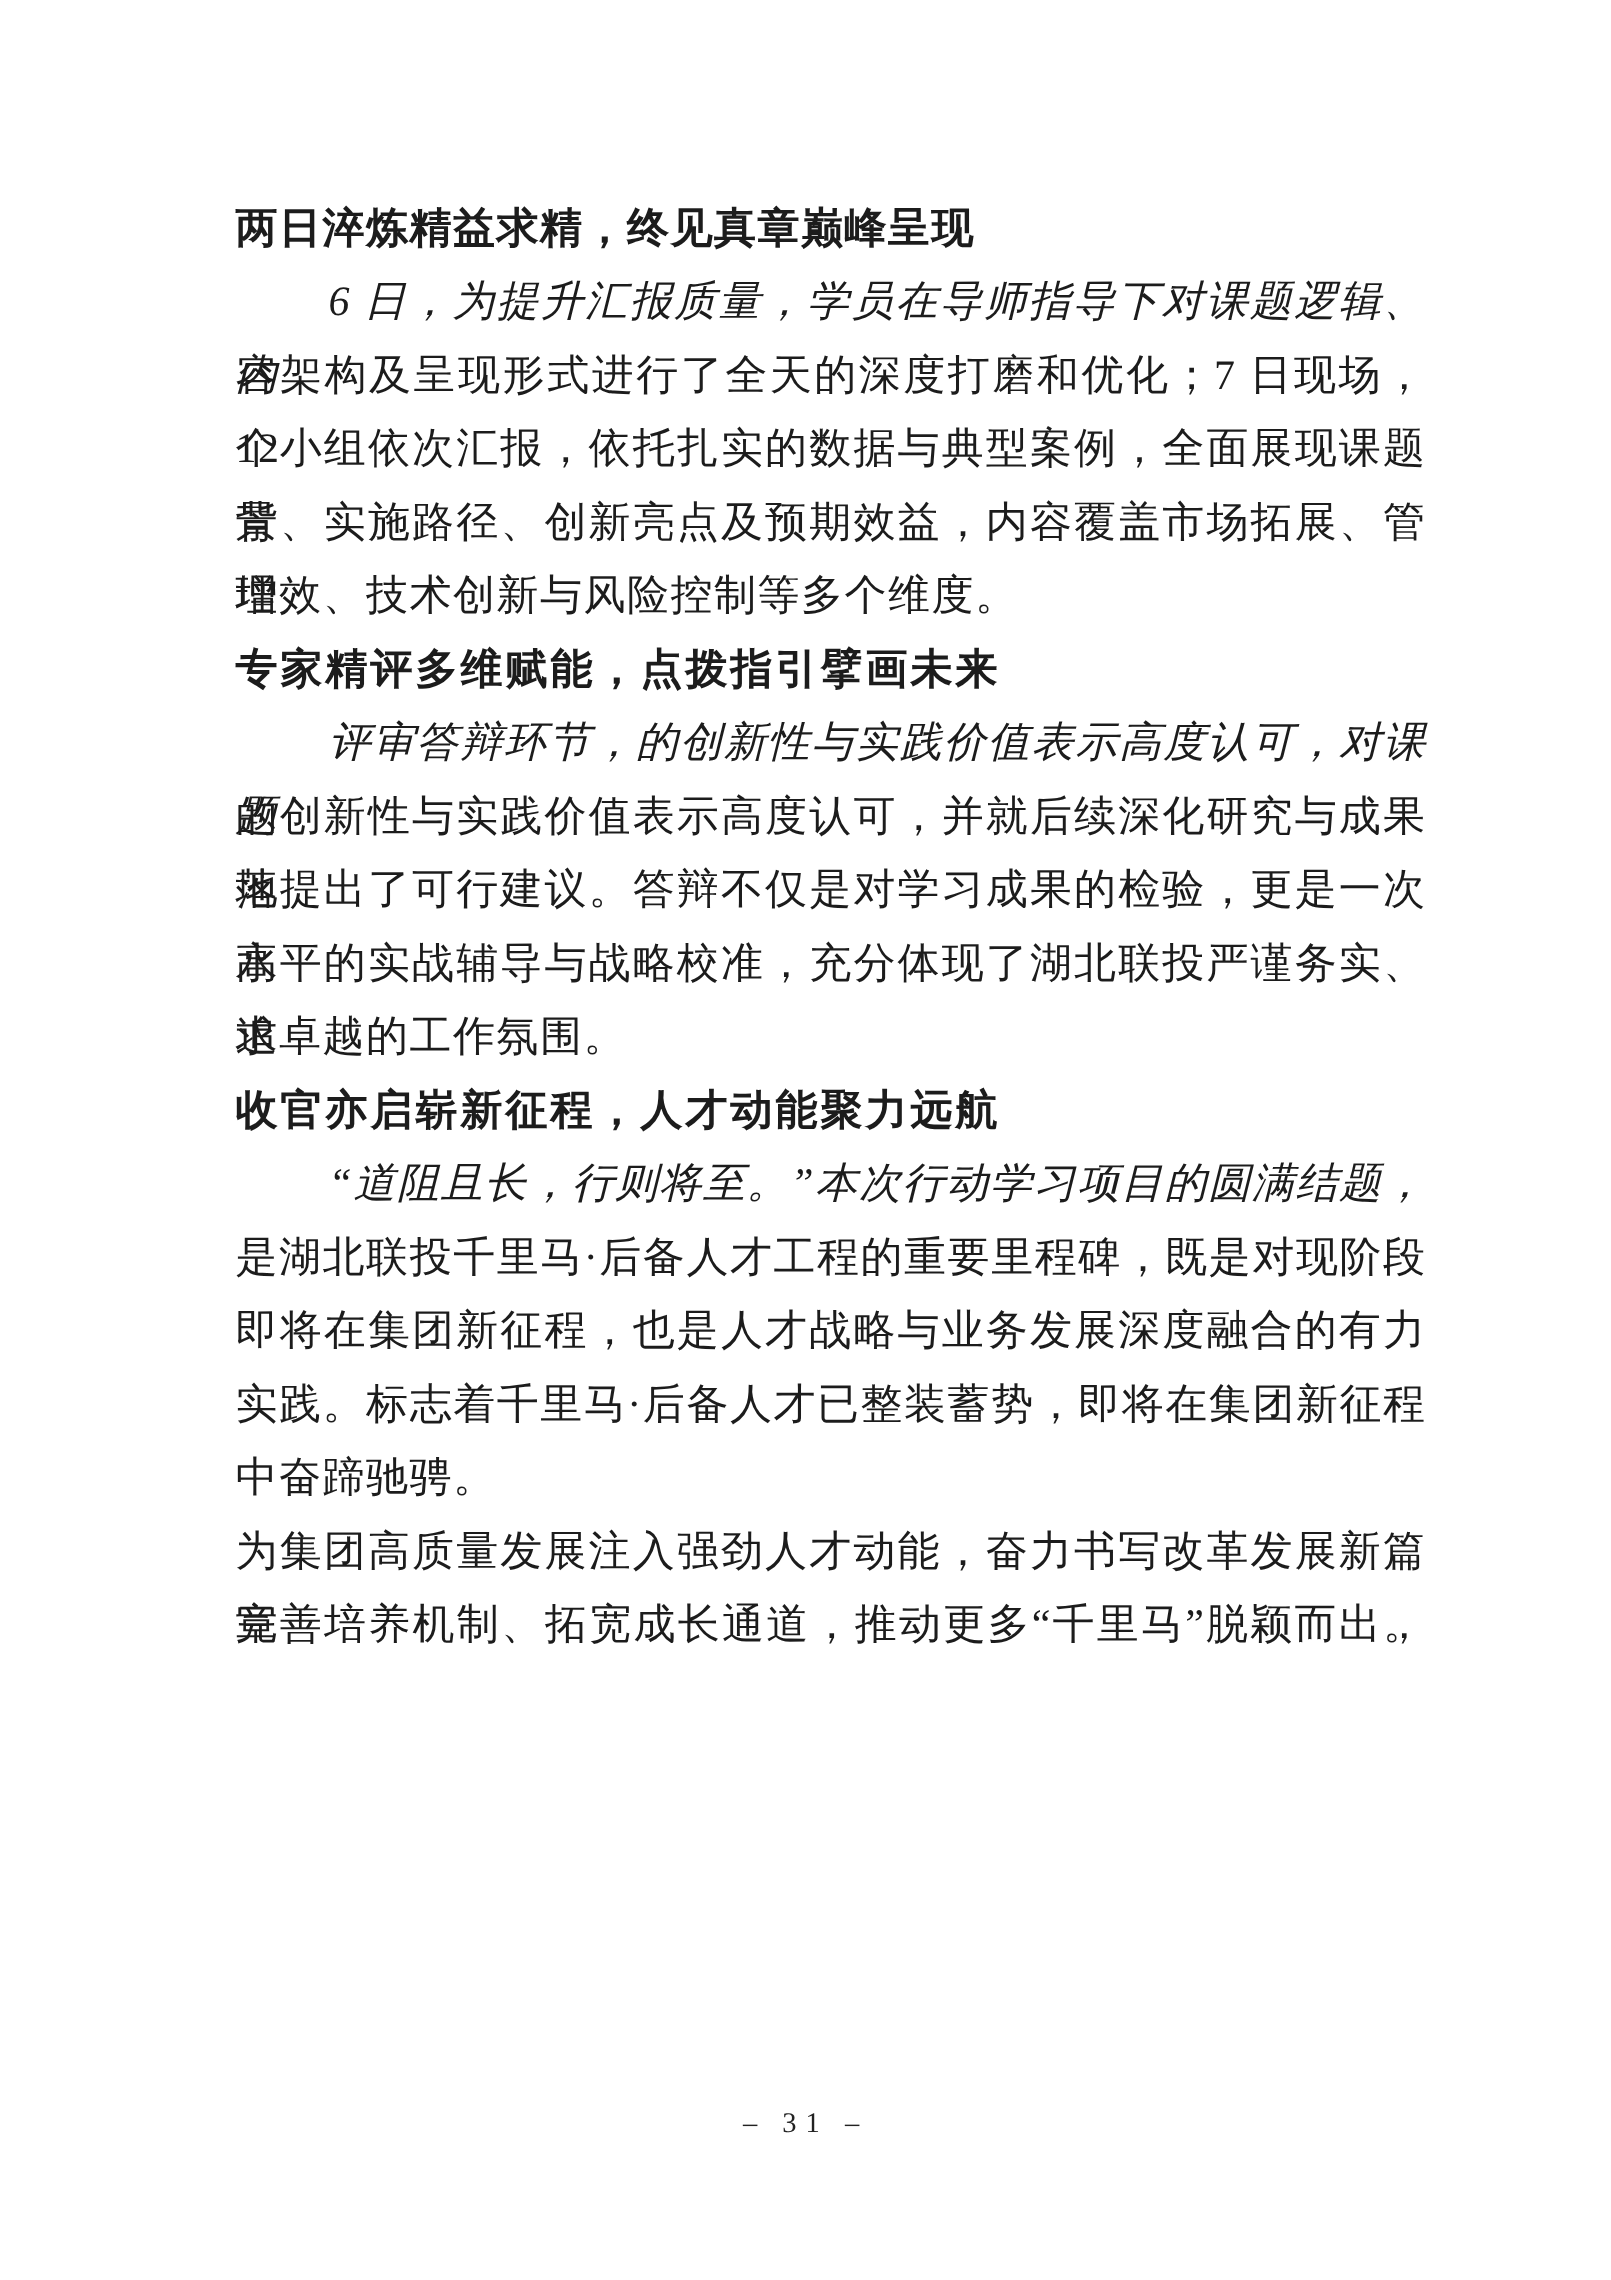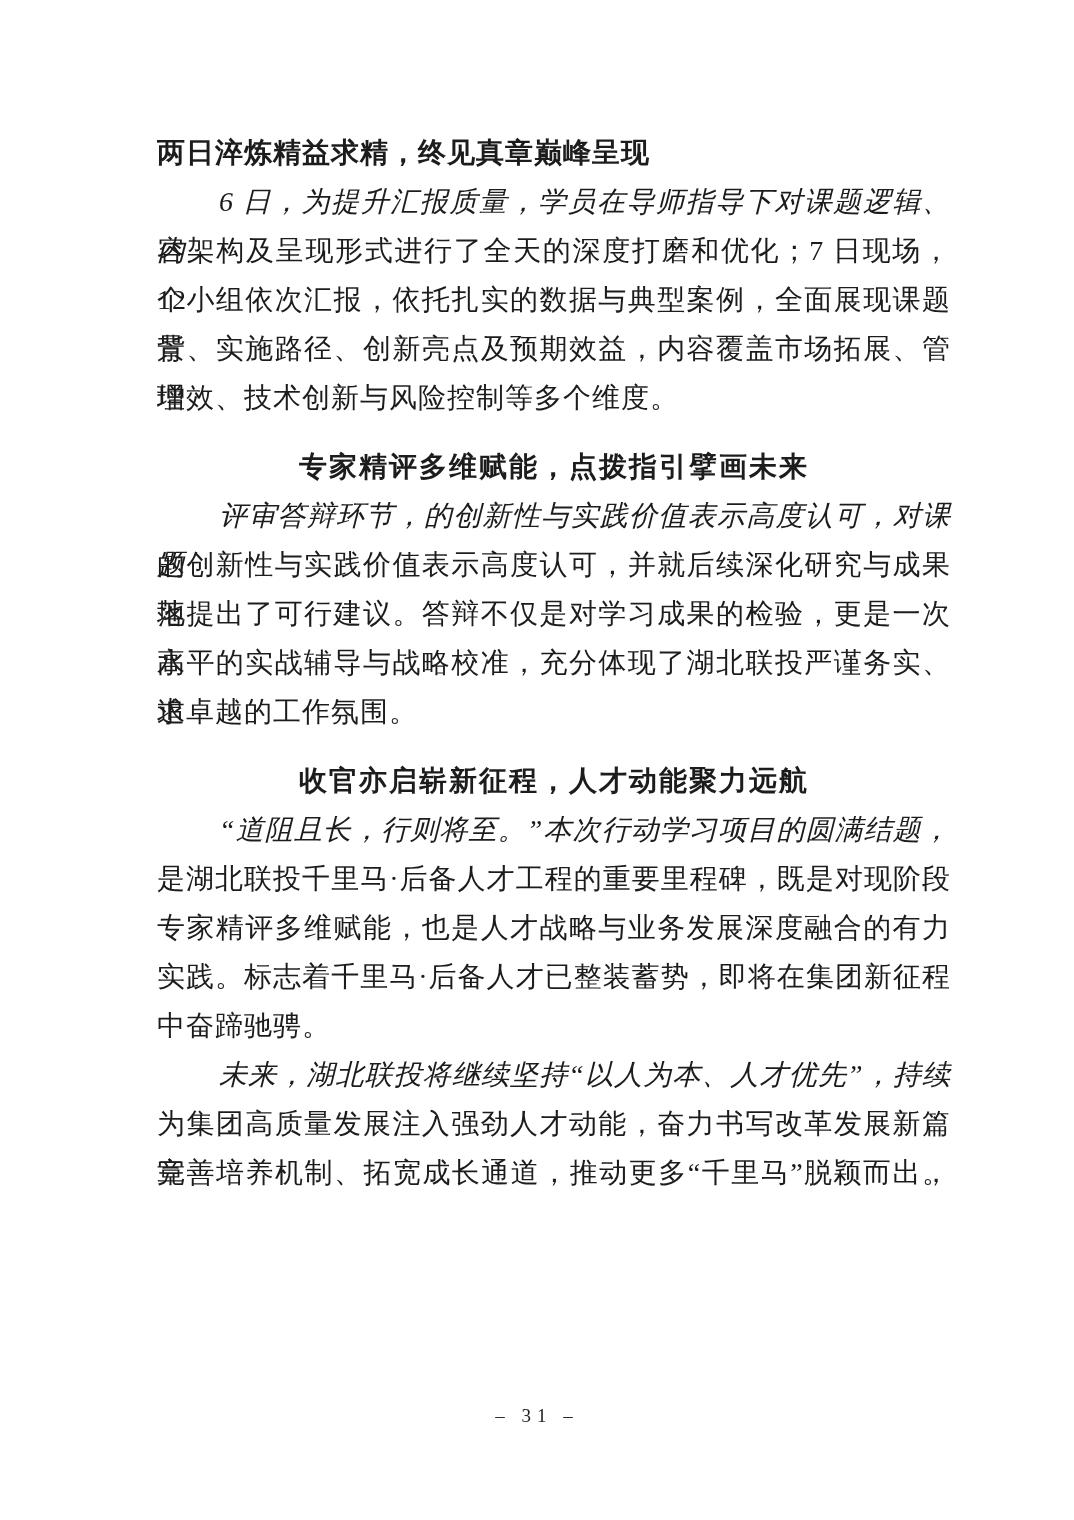--- a/index.html
+++ b/index.html
@@ -46,23 +46,22 @@
     font-style: italic;
   }
   .indent.fill {
     padding-left: 0;
     text-indent: 62px;
   }
   .heading {
     font-weight: bold;
   }
   .hcenter {
-    text-align: center;
+    text-align: left;
     letter-spacing: 2px;
-    margin-top: 20px;
   }
   .footer {
     position: absolute;
     top: 1405px;
     left: 0;
     width: 1074px;
     text-align: center;
     font-size: 19px;
     letter-spacing: 6px;
     color: #222222;
@@ -81,21 +80,20 @@
     <div class="line">增效、技术创新与风险控制等多个维度。</div>
     <div class="line heading hcenter">专家精评多维赋能，点拨指引擘画未来</div>
     <div class="line indent fill">评审答辩环节，的创新性与实践价值表示高度认可，对课题</div>
     <div class="line fill">的创新性与实践价值表示高度认可，并就后续深化研究与成果落</div>
     <div class="line fill">地提出了可行建议。答辩不仅是对学习成果的检验，更是一次高</div>
     <div class="line fill">水平的实战辅导与战略校准，充分体现了湖北联投严谨务实、追</div>
     <div class="line">求卓越的工作氛围。</div>
     <div class="line heading hcenter">收官亦启崭新征程，人才动能聚力远航</div>
     <div class="line indent fill">“道阻且长，行则将至。”本次行动学习项目的圆满结题，</div>
     <div class="line fill">是湖北联投千里马·后备人才工程的重要里程碑，既是对现阶段</div>
-    <div class="line fill">专家精评多维赋能，也是人才战略与业务发展深度融合的有力</div>
+    <div class="line fill">即将在集团新征程，也是人才战略与业务发展深度融合的有力</div>
     <div class="line fill">实践。标志着千里马·后备人才已整装蓄势，即将在集团新征程</div>
     <div class="line">中奋蹄驰骋。</div>
-    <div class="line indent fill">未来，湖北联投将继续坚持“以人为本、人才优先”，持续</div>
     <div class="line fill">为集团高质量发展注入强劲人才动能，奋力书写改革发展新篇章。</div>
     <div class="line fill">完善培养机制、拓宽成长通道，推动更多“千里马”脱颖而出，</div>
   </div>
   <div class="footer">– 31 –</div>
 </div>
 
 </body></html>

